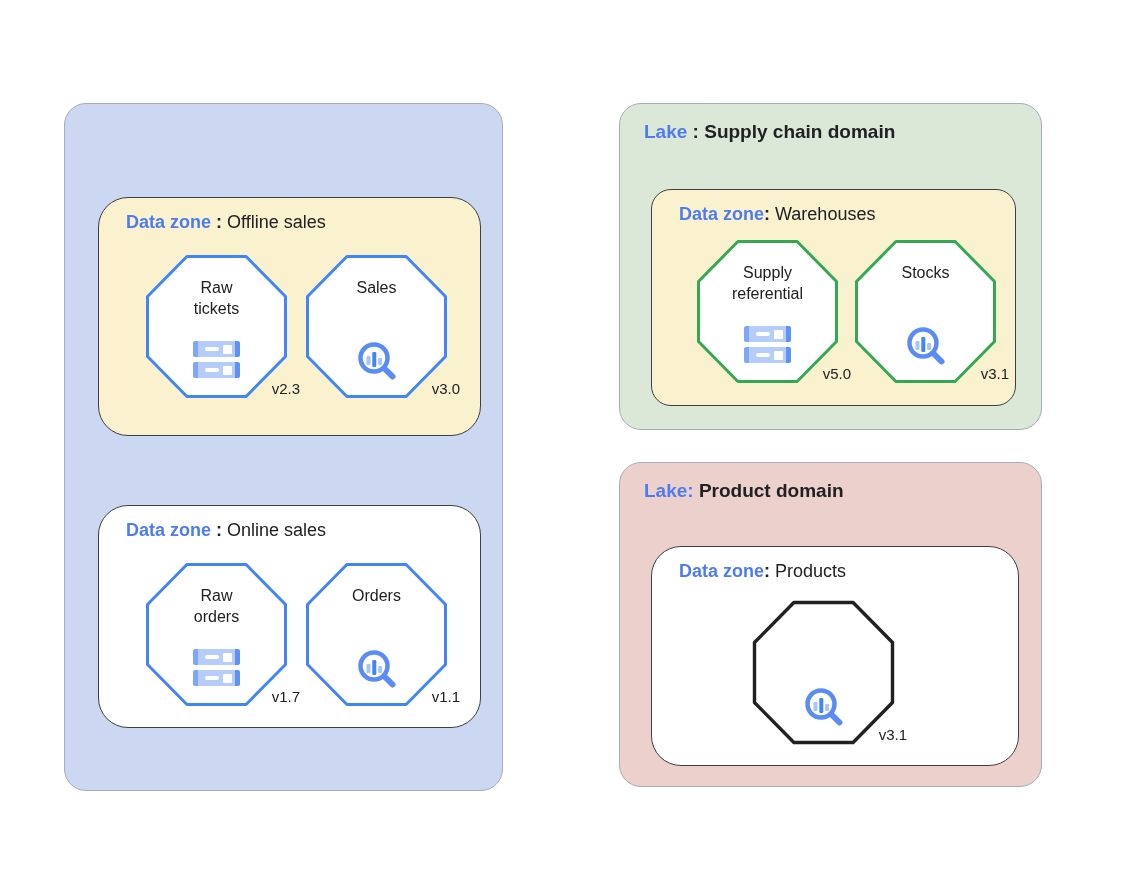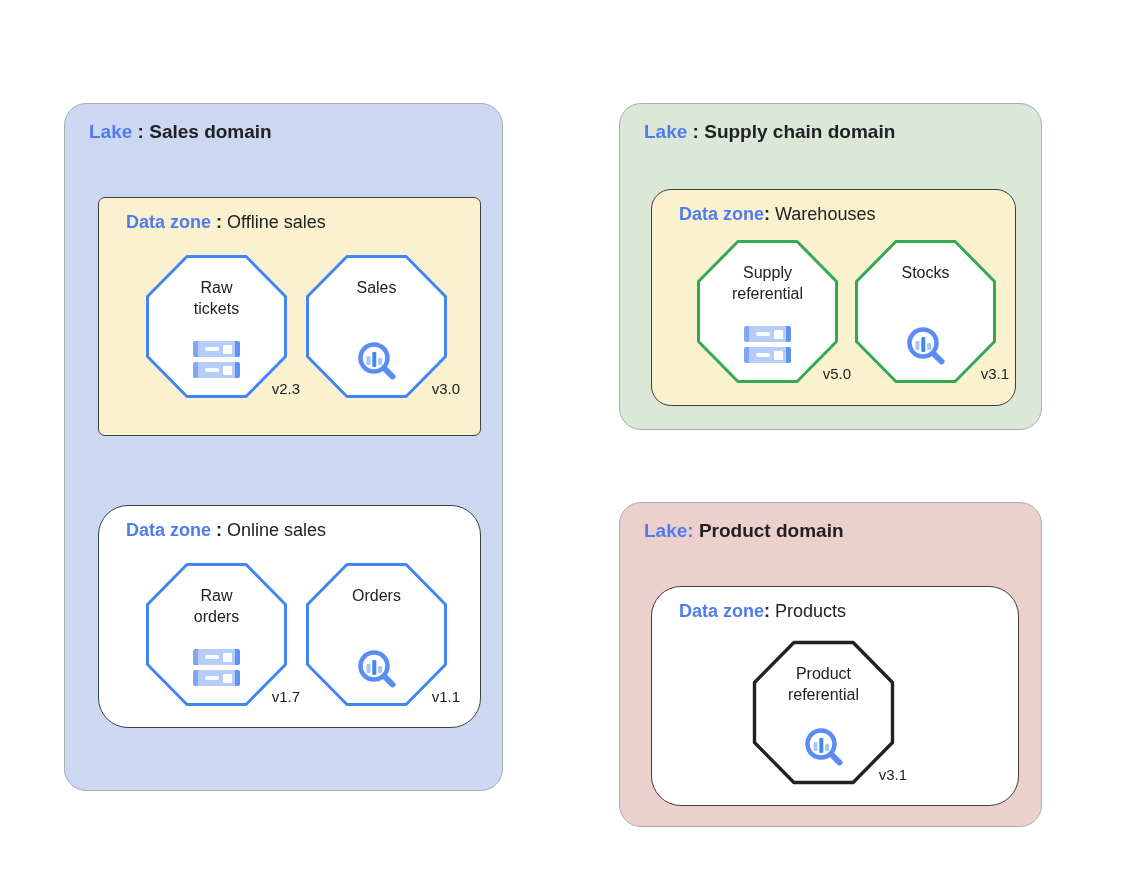--- a/index.html
+++ b/index.html
@@ -17,21 +17,21 @@
   .lake-product{left:619px;top:462px;width:423px;height:325px;}
   .lake-title{
     position:absolute;left:24px;top:17px;margin:0;font-size:19px;font-weight:700;color:#202124;
     white-space:nowrap;
   }
   .sep{white-space:pre;}
   
   .zone{
     position:absolute;border:1.5px solid #3c4043;border-radius:30px;box-sizing:border-box;
   }
-  .zone-offline{left:33px;top:93px;width:383px;height:239px;border-radius:7px;}
+  .zone-offline{left:33px;top:93px;width:383px;height:239px;}
   .zone-online{left:33px;top:401px;width:383px;height:223px;}
   .zone-warehouses{left:31px;top:85px;width:365px;height:217px;}
   .zone-products{left:31px;top:83px;width:368px;height:220px;}
   .zone-title{
     position:absolute;left:27px;top:14px;margin:0;font-size:18px;font-weight:700;color:#202124;
     white-space:nowrap;
   }
   .zone-title .zname{font-weight:400;}
   
   .entity{position:absolute;width:143px;height:145px;}
@@ -57,23 +57,20 @@
   .srow .sq{position:absolute;left:30px;top:3.5px;width:9px;height:9px;background:#ffffff;border-radius:1px;}
   
   .search-chart-icon{position:absolute;left:50px;top:85px;}
 </style>
 </head>
 <body>
 
 <div class="canvas">
 
   <section class="lake lake-sales" style="background-color: rgb(204, 215, 241);">
-    <h2 class="lake-title">
-      <span class="kw" style="color: rgb(78, 124, 240);">Lake</span><span class="sep"> : </span><span class="lname">Sales domain</span>
-    </h2>
 
     <div class="zone zone-offline" style="background-color: rgb(250, 241, 207);">
       <h3 class="zone-title">
         <span class="kw" style="color: rgb(78, 124, 240);">Data zone</span><span class="sep"> : </span><span class="zname">Offline sales</span>
       </h3>
 
       <div class="entity pos-a">
         <svg class="oct" viewBox="0 0 143 145">
           <polygon points="41.9,2.5 101.1,2.5 140.5,42.5 140.5,102.5 101.1,142.5 41.9,142.5 2.5,102.5 2.5,42.5" fill="#ffffff" stroke-width="3" stroke-linejoin="round" stroke="#4285f4"></polygon>
         </svg>
@@ -200,36 +197,34 @@
           <line x1="29.5" y1="29.5" x2="37.5" y2="37.5" stroke="#5b8cf5" stroke-width="6" stroke-linecap="round"></line>
           <rect x="11.5" y="17" width="4" height="9" rx="1.2" fill="#a6c5fa"></rect>
           <rect x="17.3" y="13" width="4" height="15" rx="1.2" fill="#4285f4"></rect>
           <rect x="23.1" y="19" width="4" height="7" rx="1.2" fill="#a6c5fa"></rect>
         </svg>
         <div class="version">v3.1</div>
       </div>
     </div>
   </section>
 
-  <section class="lake lake-product" style="background-color: rgb(236, 208, 204); margin-top: 40px;">
+  <section class="lake lake-product" style="background-color: rgb(236, 208, 204);">
     <h2 class="lake-title">
       <span class="kw" style="color: rgb(78, 124, 240);">Lake:</span><span class="sep"> </span><span class="lname">Product domain</span>
     </h2>
 
     <div class="zone zone-products" style="background-color: #ffffff;">
       <h3 class="zone-title">
         <span class="kw" style="color: rgb(78, 124, 240);">Data zone</span><span class="sep">: </span><span class="zname">Products</span>
       </h3>
 
       <div class="entity pos-e">
         <svg class="oct" viewBox="0 0 143 145">
           <polygon points="41.9,2.5 101.1,2.5 140.5,42.5 140.5,102.5 101.1,142.5 41.9,142.5 2.5,102.5 2.5,42.5" fill="#ffffff" stroke-width="3.4" stroke-linejoin="round" stroke="#212121"></polygon>
         </svg>
-        <div class="entity-name">Product
-referential</div>
         <svg class="search-chart-icon" width="44" height="46" viewBox="0 0 44 46">
           <circle cx="19" cy="19" r="13.5" fill="#ffffff" stroke="#5b8cf5" stroke-width="4.5"></circle>
           <line x1="29.5" y1="29.5" x2="37.5" y2="37.5" stroke="#5b8cf5" stroke-width="6" stroke-linecap="round"></line>
           <rect x="11.5" y="17" width="4" height="9" rx="1.2" fill="#a6c5fa"></rect>
           <rect x="17.3" y="13" width="4" height="15" rx="1.2" fill="#4285f4"></rect>
           <rect x="23.1" y="19" width="4" height="7" rx="1.2" fill="#a6c5fa"></rect>
         </svg>
         <div class="version">v3.1</div>
       </div>
     </div>

